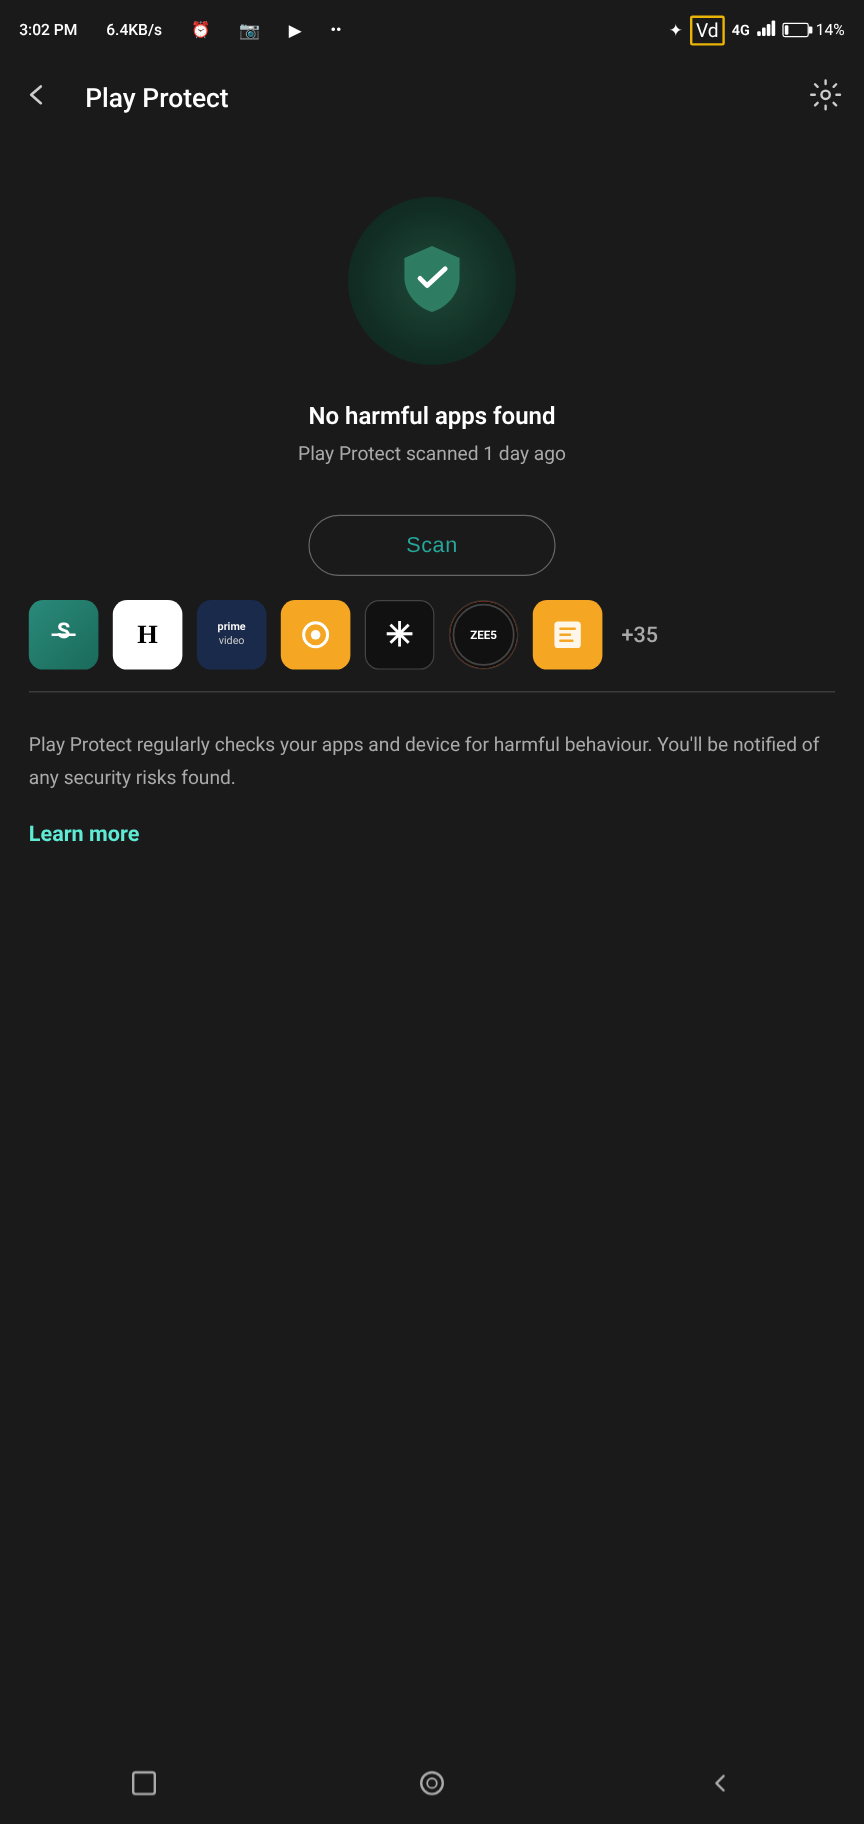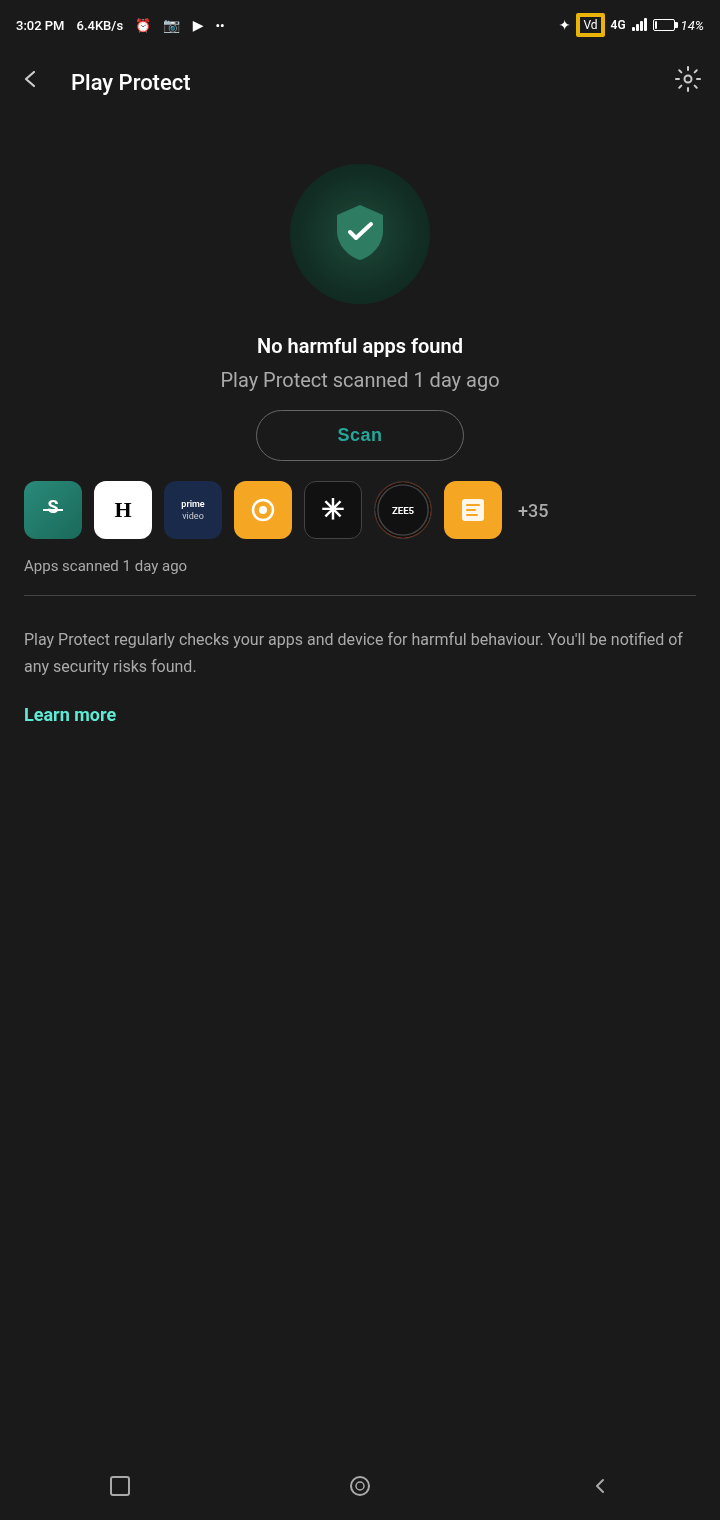--- a/index.html
+++ b/index.html
@@ -20,21 +20,21 @@
       justify-content: space-between;
       align-items: center;
       padding: 8px 16px;
       height: 50px;
       background-color: #1a1a1a;
     }
 
     .status-left {
       display: flex;
       align-items: center;
-      gap: 12px;
+      gap: 24px;
       font-size: 13px;
       color: #ffffff;
       font-weight: 500;
     }
 
     .status-right {
       display: flex;
       align-items: center;
       gap: 6px;
       font-size: 13px;
@@ -148,32 +148,32 @@
 
     .status-heading {
       font-size: 20px;
       font-weight: 600;
       color: #ffffff;
       text-align: center;
       margin-bottom: 10px;
     }
 
     .status-subtext {
-      font-size: 20px;
+      font-size: 16px;
       color: #aaaaaa;
       text-align: left;
-      margin-bottom: 18px;
+      margin-bottom: 42px;
     }
 
     .scan-button {
       border: 1.5px solid #666666;
       background: transparent;
       color: #26a69a;
       font-size: 18px;
-      font-weight: 700;
+      font-weight: 400;
       padding: 14px 80px;
       border-radius: 50px;
       cursor: pointer;
       letter-spacing: 0.5px;
     }
 
     
     .section-title {
       font-size: 20px;
       font-weight: 600;
@@ -284,39 +284,39 @@
 
     <span style="font-size:14px;">📷</span>
 
     <span style="font-size:14px;">▶</span>
     <span style="font-size:13px;">••</span>
   </div>
   <div class="status-right">
 
     <span style="font-size:14px;">✦</span>
 
-    <span style="font-size:12px; border:4px solid #eab308; padding:1px 3px; border-radius:2px;">Vd</span>
+    <span style="font-size:16px; border:2px solid #eab308; padding:1px 3px; border-radius:2px;">Vd</span>
 
     <span style="font-size:12px; font-weight:600;">4G</span>
 
     <span>
       <span class="signal-bars">
         <span class="signal-bar" style="height:4px;"></span>
         <span class="signal-bar" style="height:7px;"></span>
         <span class="signal-bar" style="height:10px;"></span>
         <span class="signal-bar" style="height:13px;"></span>
       </span>
     </span>
 
     <span class="battery-icon">
       <span class="battery-body">
           <span class="battery-fill"></span>
         </span>
     </span>
-    <span style="font-size:13px;font-style:italic;">14%</span>
+    <span style="font-size:13px;">14%</span>
   </div>
 </div>
 
 <div class="top-nav">
   <div class="nav-left">
     <span class="back-arrow">
       <svg width="26" height="26" viewBox="0 0 26 26" fill="none">
         <path d="M16 6L8 13L16 20" stroke="#cccccc" stroke-width="2.2" stroke-linecap="round" stroke-linejoin="round"></path>
       </svg>
     </span>
@@ -394,21 +394,20 @@
         <rect x="4" y="4" width="22" height="22" rx="3" fill="#ffffff" opacity="0.9"></rect>
         <rect x="8" y="9" width="14" height="2" rx="1" fill="#f5a623"></rect>
         <rect x="8" y="14" width="10" height="2" rx="1" fill="#f5a623"></rect>
         <rect x="8" y="19" width="12" height="2" rx="1" fill="#f5a623"></rect>
       </svg>
     </div>
 
     <span class="more-count">+35</span>
   </div>
 
-  <p class="scanned-time">Apps scanned 1 day ago</p>
 
   <div class="divider"></div>
 
   
   <p class="info-text">Play Protect regularly checks your apps and device for harmful behaviour. You'll be notified of any security risks found.</p>
   <a class="learn-more" href="#">Learn more</a>
 
 </div>
 
 <div style="height: 120px;"></div>

